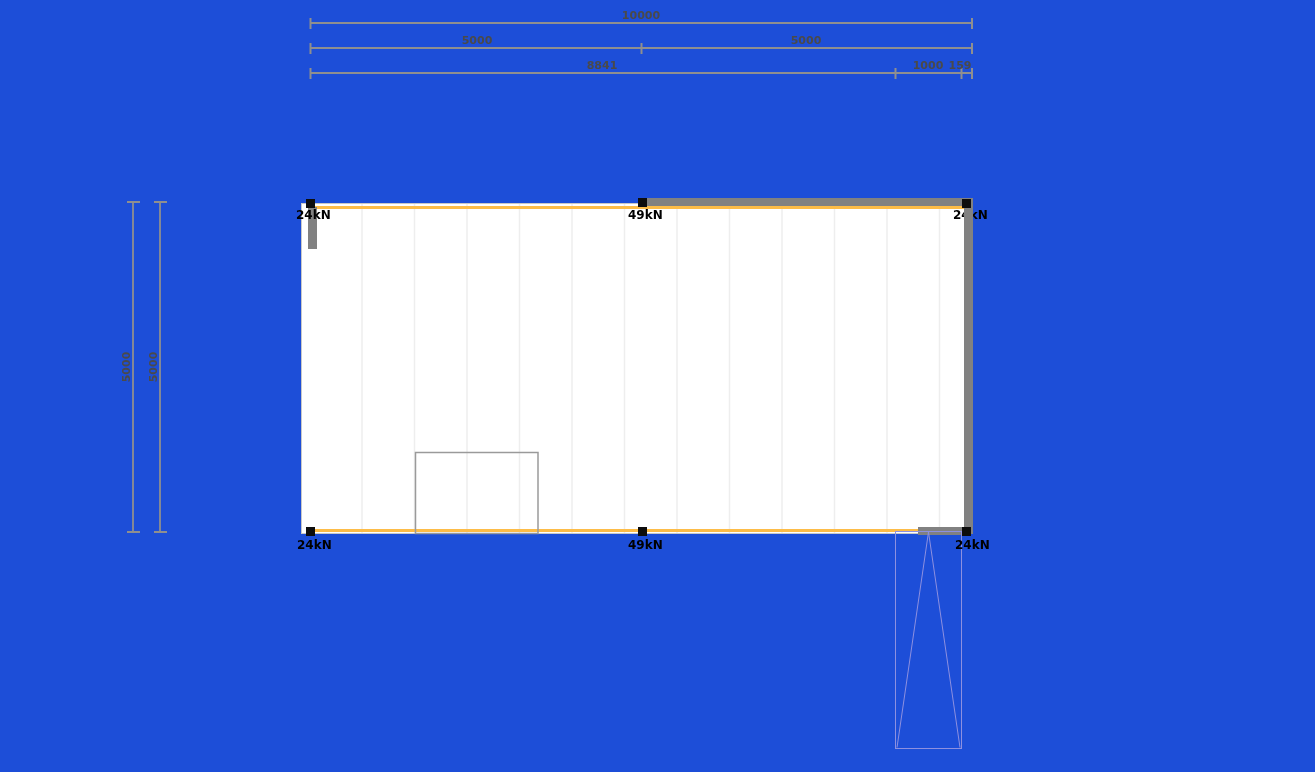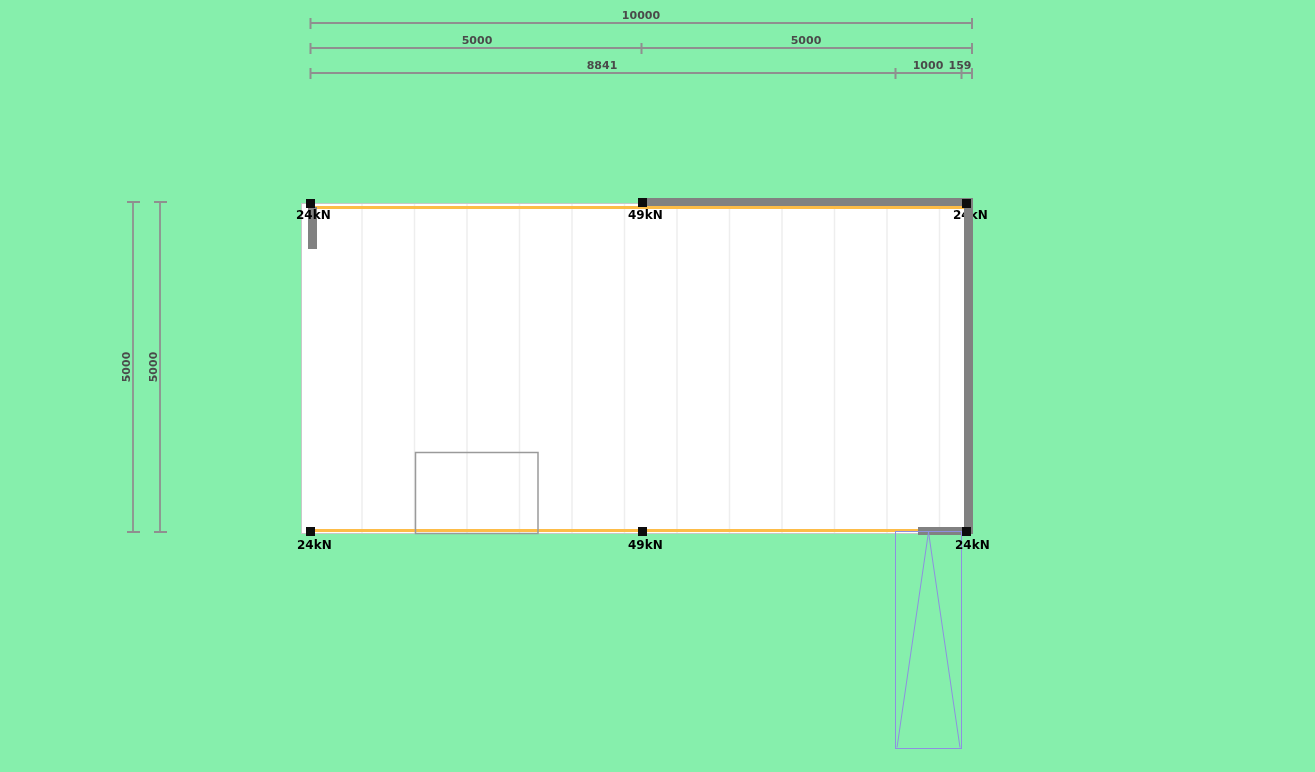--- a/index.html
+++ b/index.html
@@ -8,21 +8,21 @@
     background: #ffffff;
     width: 1315px;
     height: 772px;
     overflow: hidden;
     font-family: "DejaVu Sans", "Liberation Sans", sans-serif;
   }
   #stage {
     position: relative;
     width: 1315px;
     height: 772px;
-    background: #86efac;
+    background: #1d4ed8;
   }
   svg { display: block; }
   text.dim {
     font-family: "DejaVu Sans", "Liberation Sans", sans-serif;
     font-size: 11px;
     font-weight: 700;
     fill: #4a4a4a;
   }
   text.load {
     font-family: "DejaVu Sans", "Liberation Sans", sans-serif;

